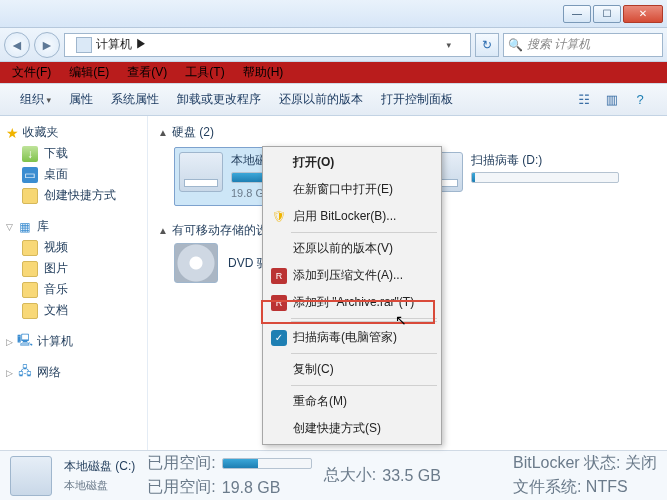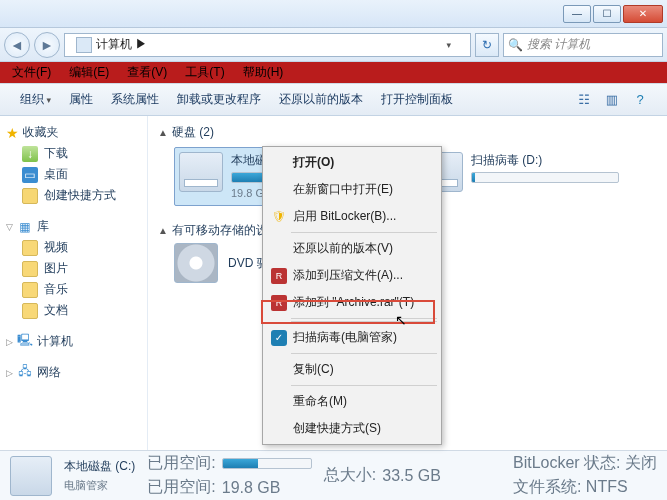--- a/index.html
+++ b/index.html
@@ -276,21 +276,21 @@
     </div>
 
 </div>
 <div class="ctx-hl"></div>
 <div class="cursor">↖</div>
 
 <div class="status">
   <div class="st-icon"></div>
   <div class="st-block">
     <div class="st-title">本地磁盘 (C:)</div>
-    <div class="st-sub">电脑管家</div>
+    <div class="st-sub">本地磁盘</div>
   </div>
   <div class="st-block">
     <div class="st-kv">
         <span>已用空间:</span>
         <div class="st-bar">
           <div class="st-bar-fill"></div>
         </div>
       </div>
     <div class="st-kv">
         <span>已用空间:</span>

